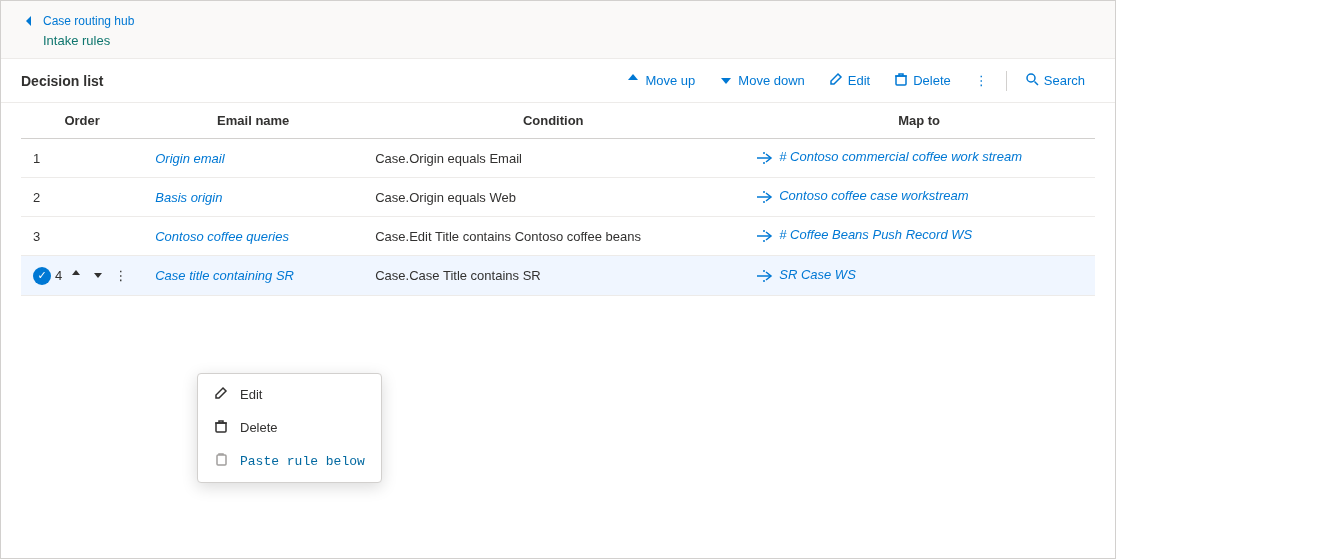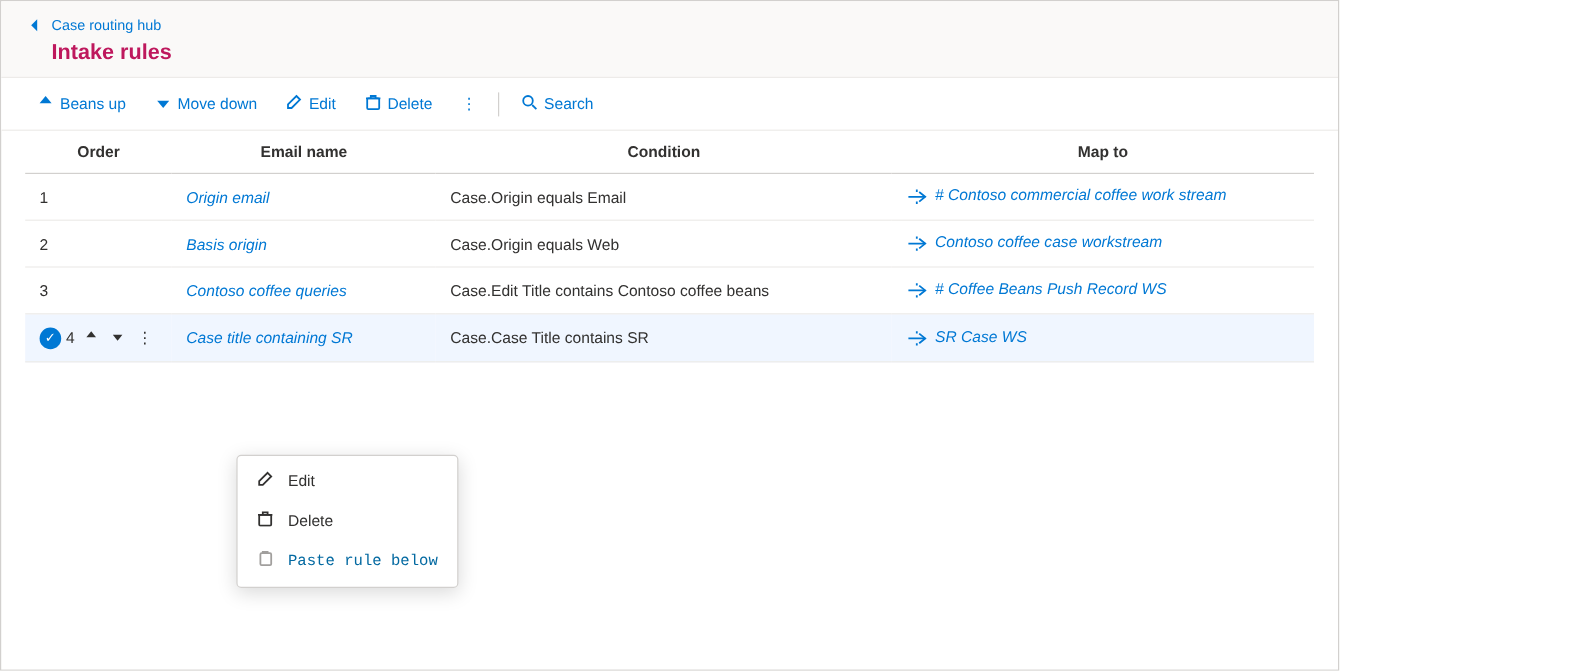--- a/index.html
+++ b/index.html
@@ -36,23 +36,23 @@
       cursor: pointer;
       display: flex;
       align-items: center;
     }
     .breadcrumb-text {
       font-size: 12px;
       color: #0078d4;
       cursor: pointer;
     }
     .page-title {
-      font-size: 18px;
-      font-weight: 700;
-      color: #be185d;
+      font-size: 13px;
+      font-weight: 400;
+      color: #0f766e;
       margin-left: 22px;
     }
     
     .toolbar {
       display: flex;
       align-items: center;
       padding: 8px 20px;
       background: #fff;
       border-bottom: 1px solid #edebe9;
     }
@@ -210,28 +210,29 @@
         <svg width="16" height="16" viewBox="0 0 16 16" fill="#0078d4">
           <path d="M10 13L5 8l5-5v10z"></path>
         </svg>
       </div>
       <span class="breadcrumb-text">Case routing hub</span>
     </div>
     <div class="page-title">Intake rules</div>
   </div>
 
   <div class="toolbar">
+    <div class="toolbar-left">Decision list</div>
     <div class="toolbar-right">
       <button class="toolbar-btn">
         <span class="icon">
           <svg width="14" height="14" viewBox="0 0 14 14" fill="#0078d4">
               <path d="M7 2l5 6H2z"></path>
             </svg>
         </span>
-        <span>Beans up</span>
+        <span>Move up</span>
       </button>
       <button class="toolbar-btn">
         <span class="icon">
           <svg width="14" height="14" viewBox="0 0 14 14" fill="#0078d4">
               <path d="M7 12L2 6h10z"></path>
             </svg>
         </span>
         <span>Move down</span>
       </button>
       <button class="toolbar-btn">

